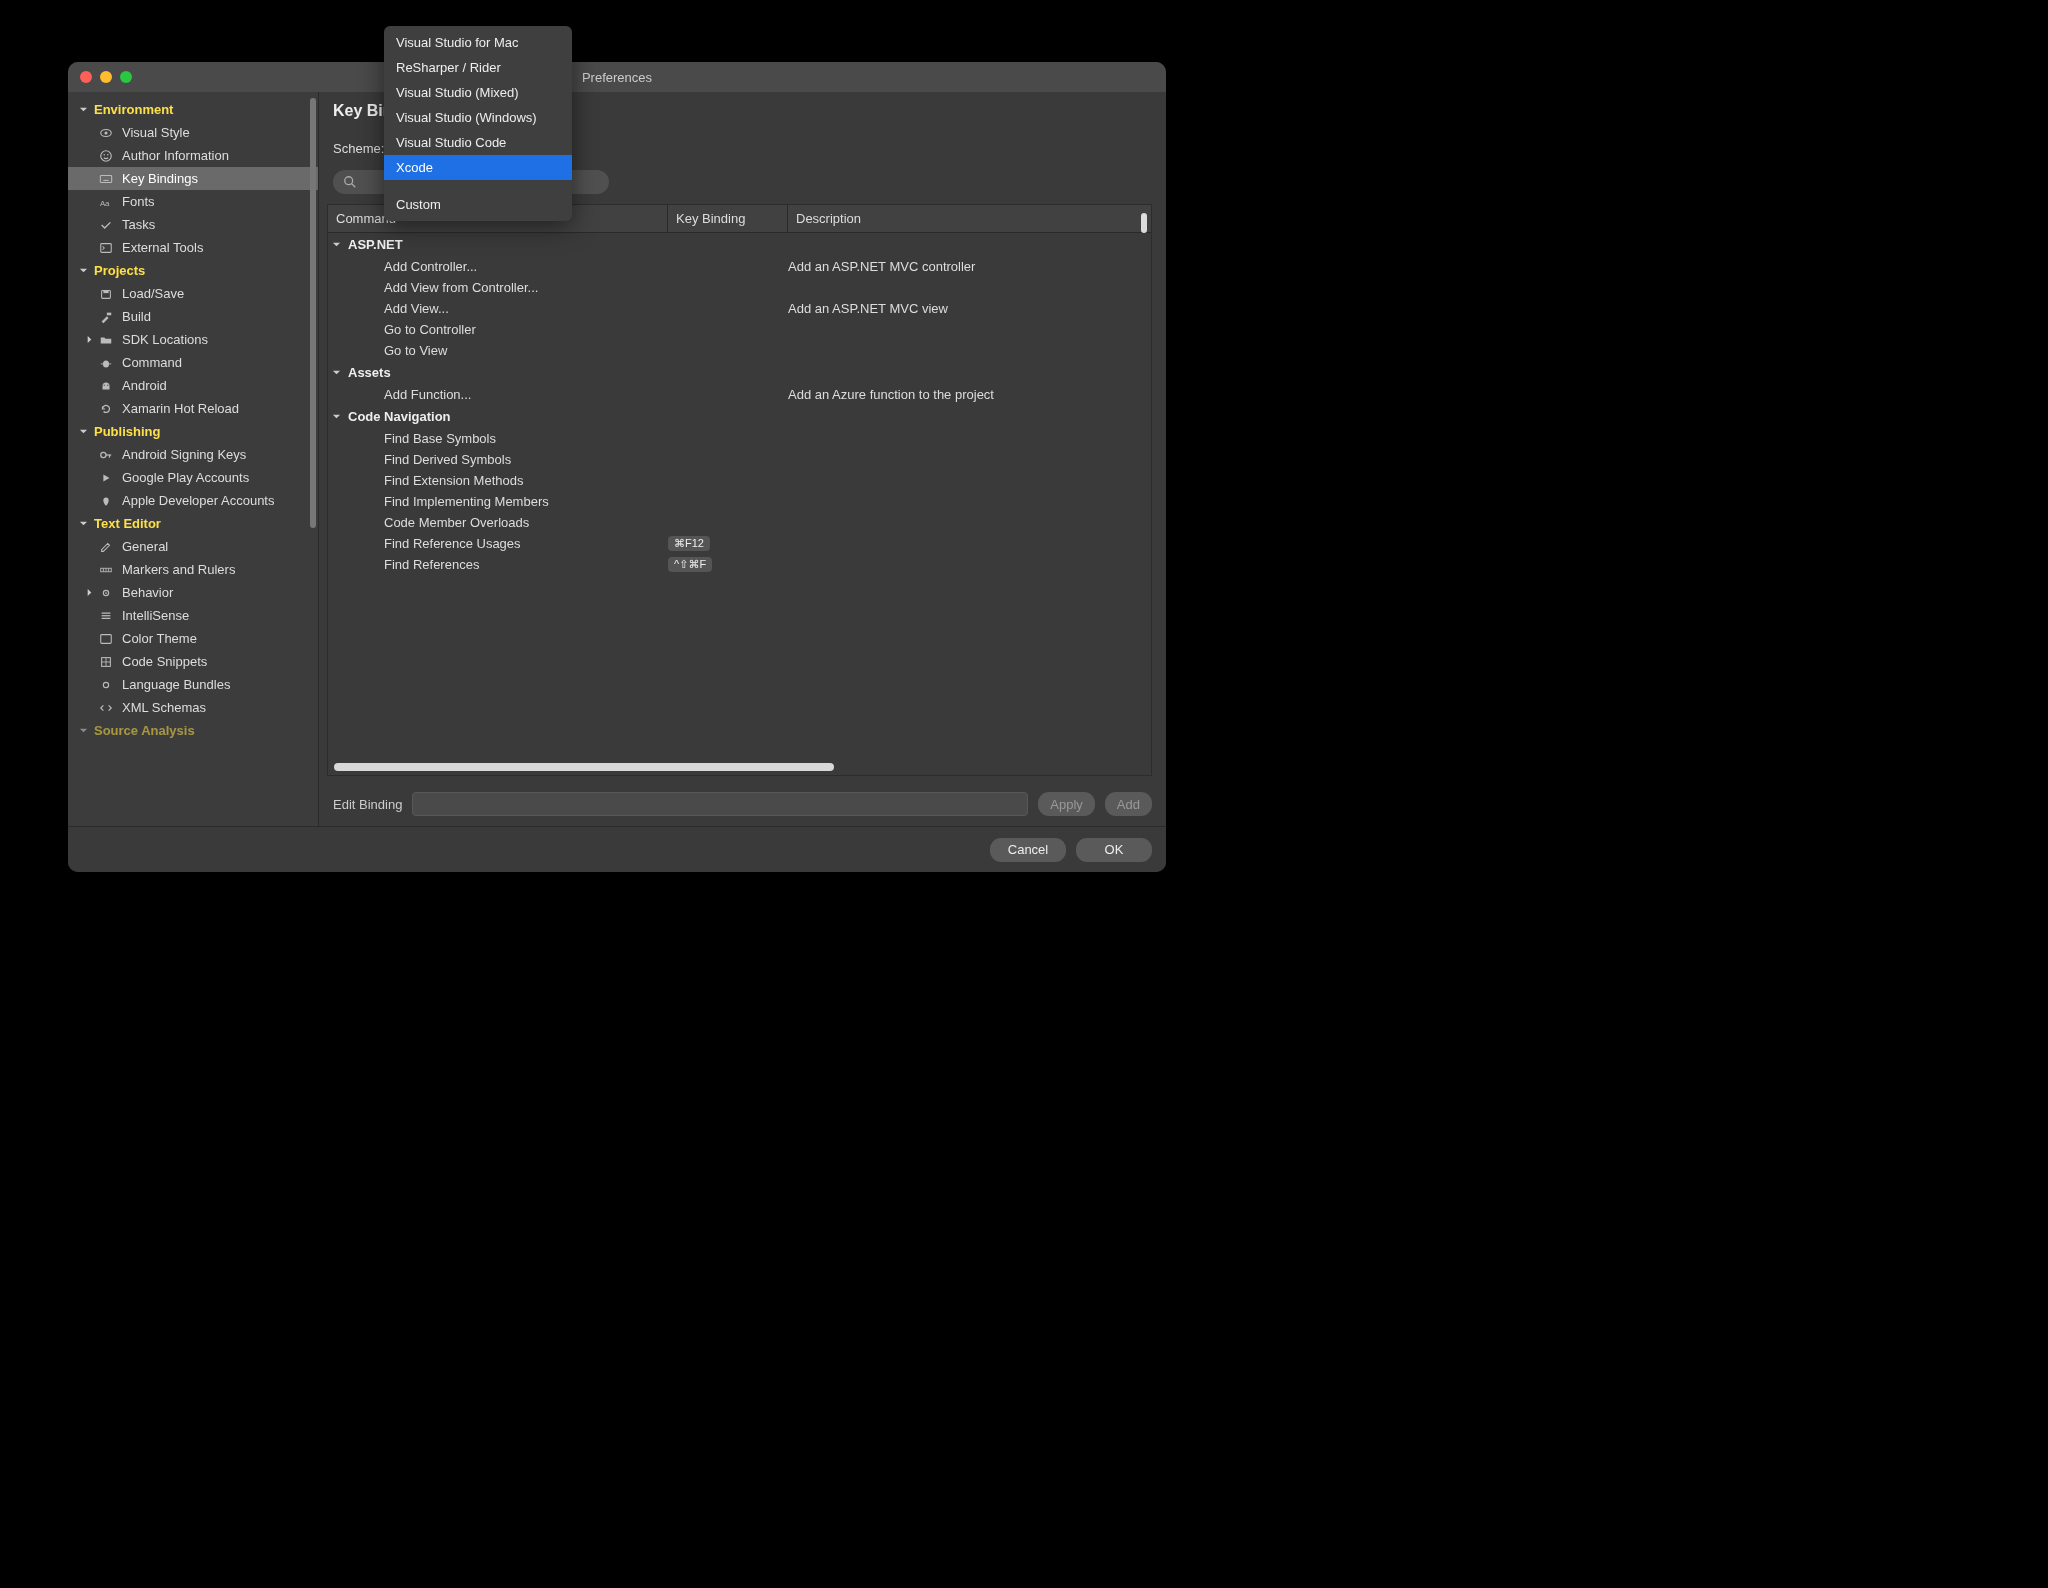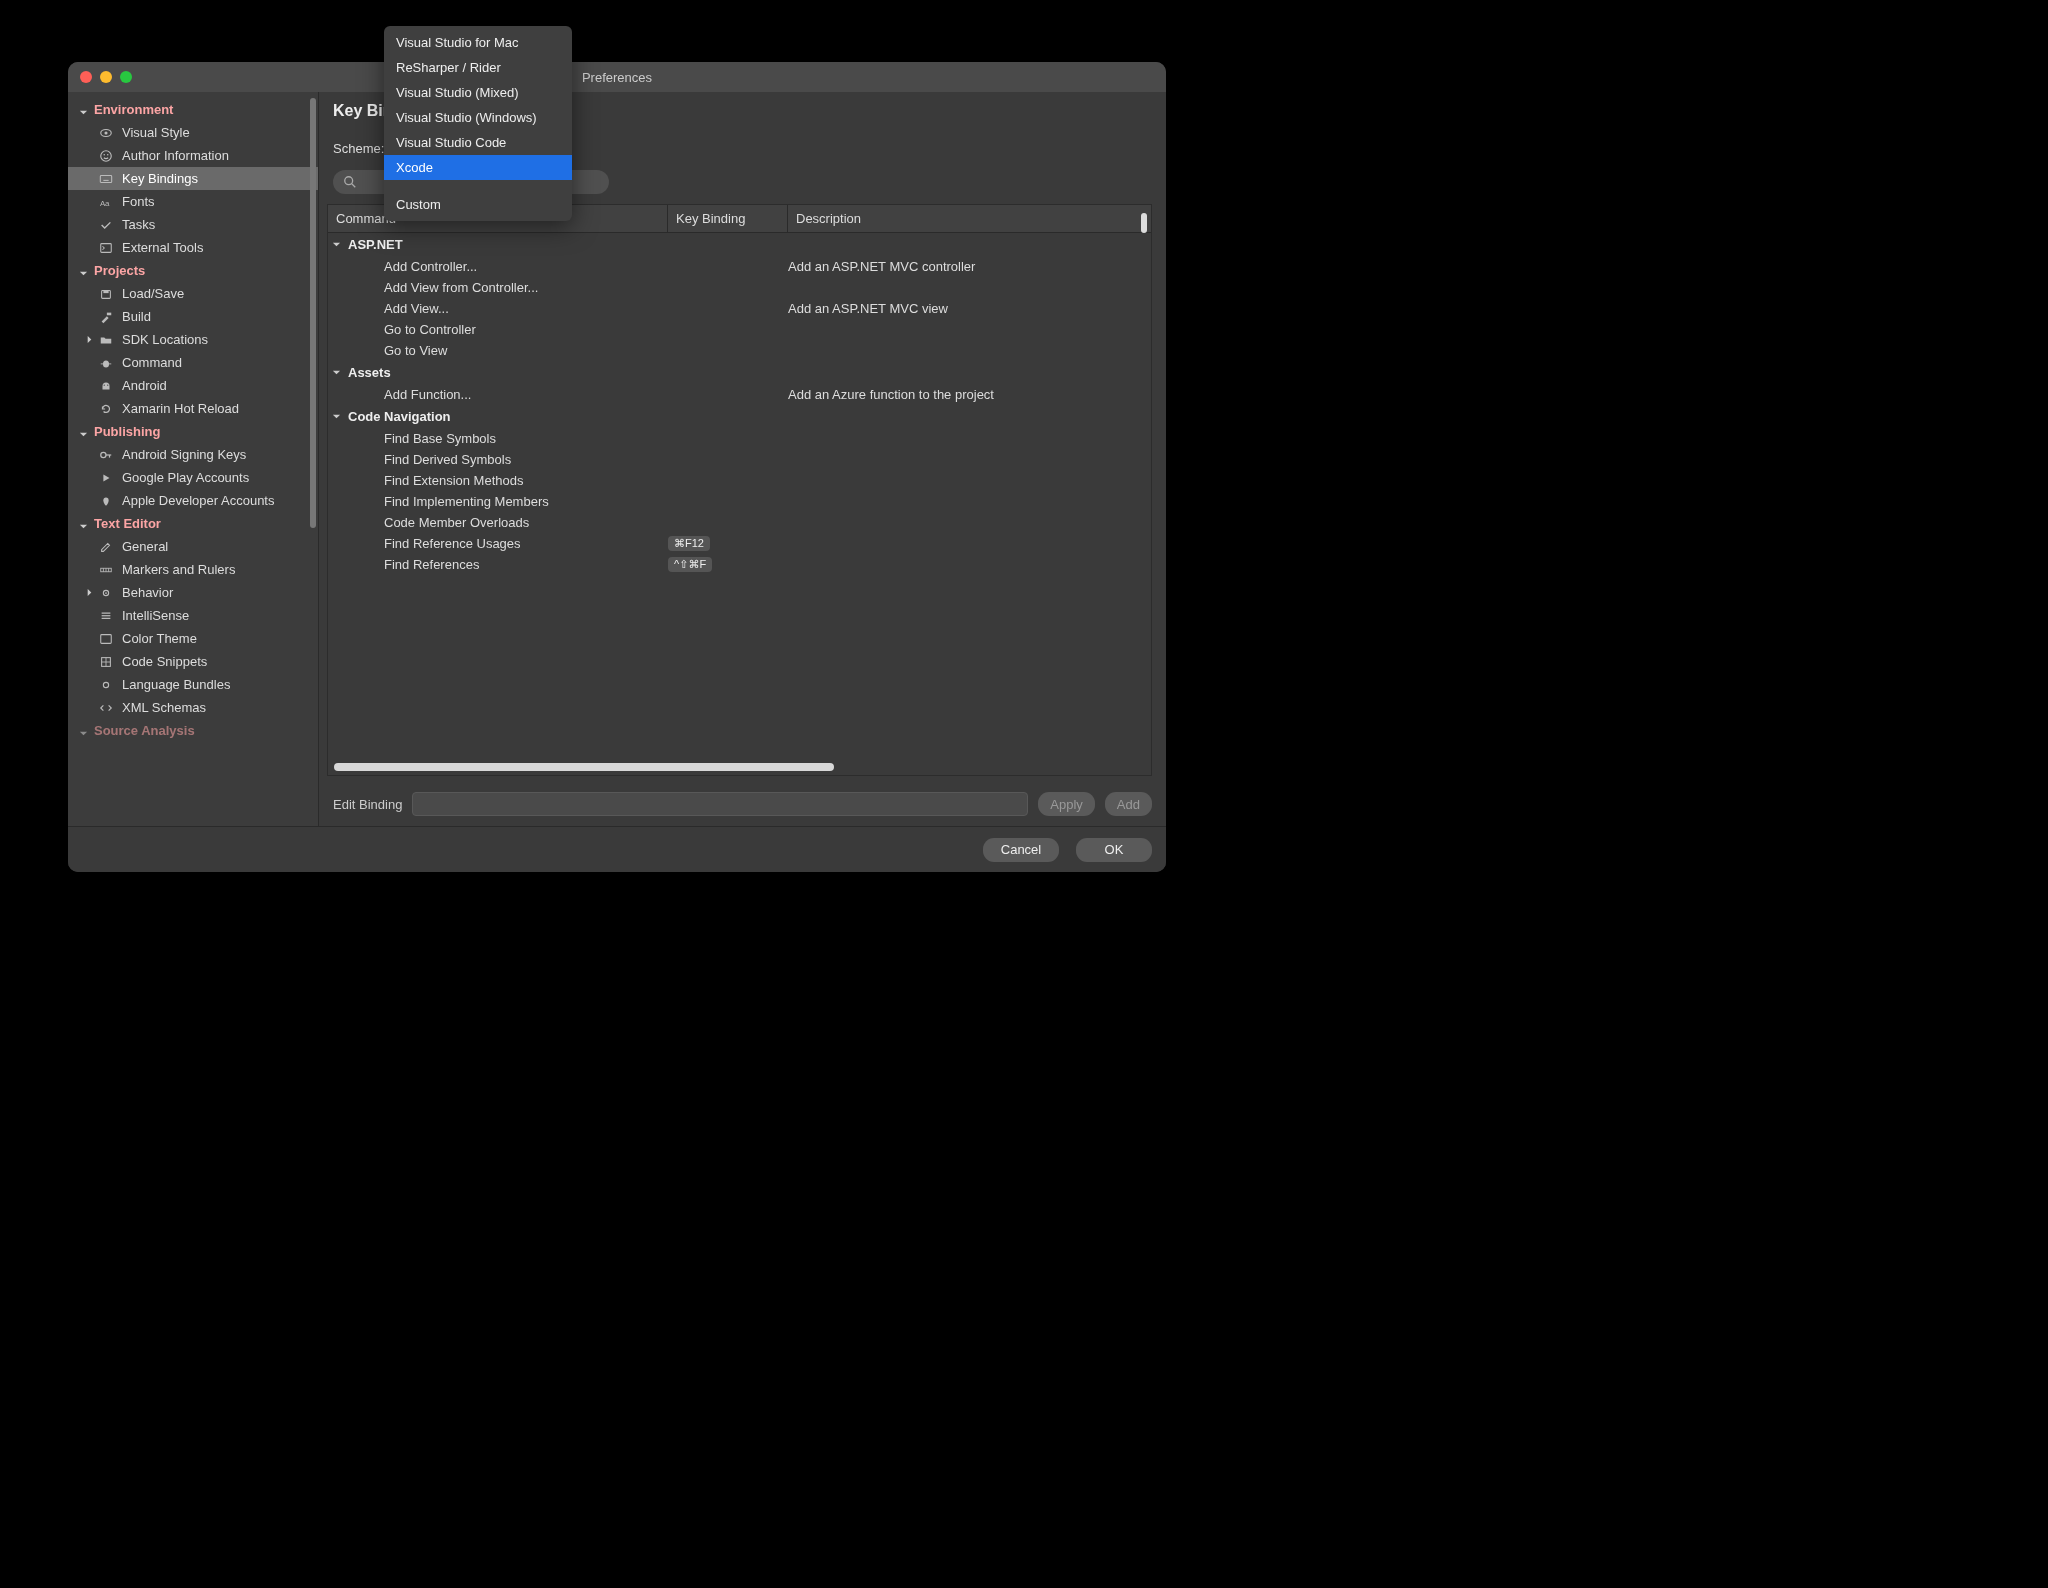--- a/index.html
+++ b/index.html
@@ -53,25 +53,25 @@
   border-right: 1px solid #2a2a2a;
   overflow-y: auto;
   padding-top: 6px;
   position: relative;
 }
 .sidebar .tree {
   padding-bottom: 10px;
 }
 .cat {
   display: flex;
-  align-items: flex-end;
+  align-items: center;
   padding: 4px 6px 4px 10px;
   cursor: default;
   font-weight: 600;
-  color: #fca5a5;
+  color: #fde047;
 }
 .cat .tri, .sub .tri {
   width: 10px; height: 10px;
   margin-right: 6px;
   display: inline-flex; align-items: center; justify-content: center;
 }
 .tri svg { fill: #ccc; }
 .sub {
   display: flex;
   align-items: center;
@@ -207,21 +207,21 @@
   height: 24px; padding: 0 12px;
   background: #5a5a5a; border-radius: 11px;
   display: inline-flex; align-items: center; justify-content: center;
   color: #999; font-size: 13px;
 }
 .footer {
   height: 46px;
   background: #3a3a3a;
   border-top: 1px solid #2a2a2a;
   display: flex; align-items: center; justify-content: flex-end;
-  padding: 0 14px; gap: 17px;
+  padding: 0 14px; gap: 10px;
 }
 .footer .btn { color: #eee; width: 76px; justify-content: center; }
 
 
 .dropdown {
   position: absolute;
   left: 384px; top: 26px;
   width: 188px;
   background: #3f3f3f;
   border-radius: 6px;

